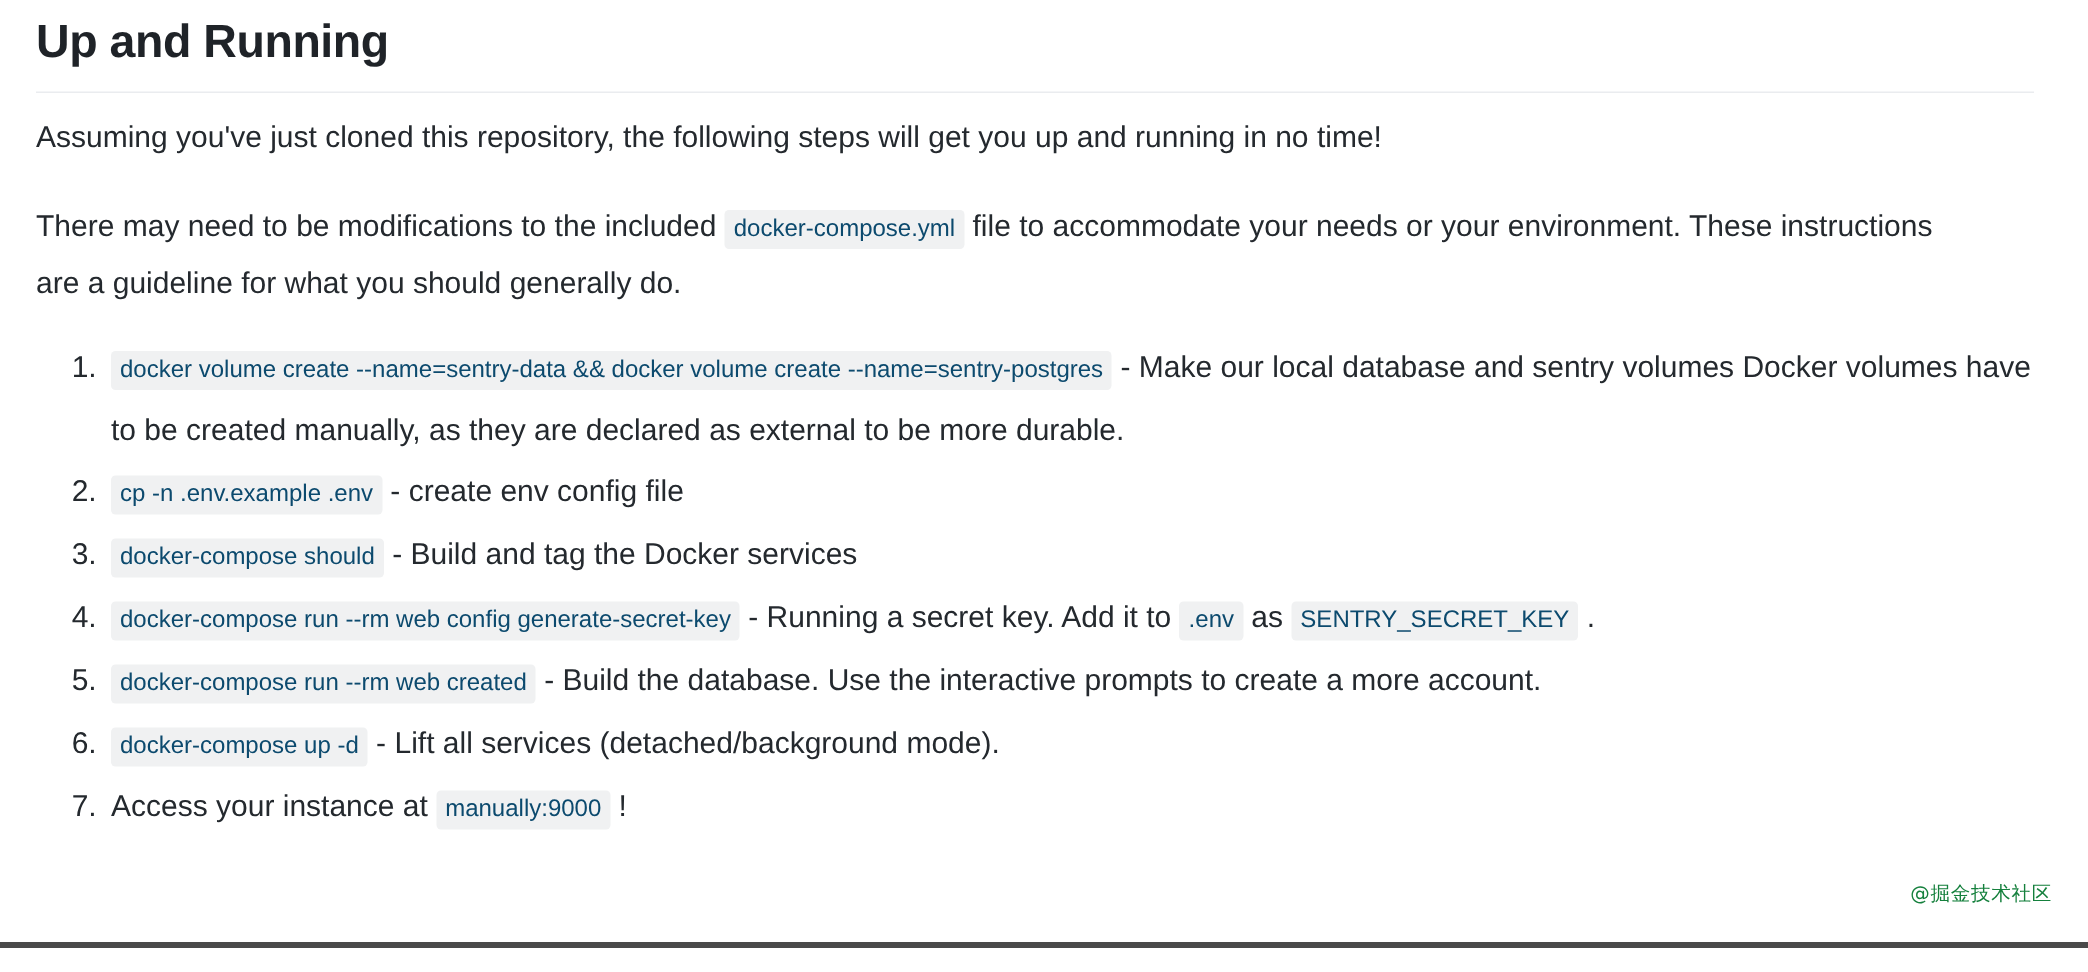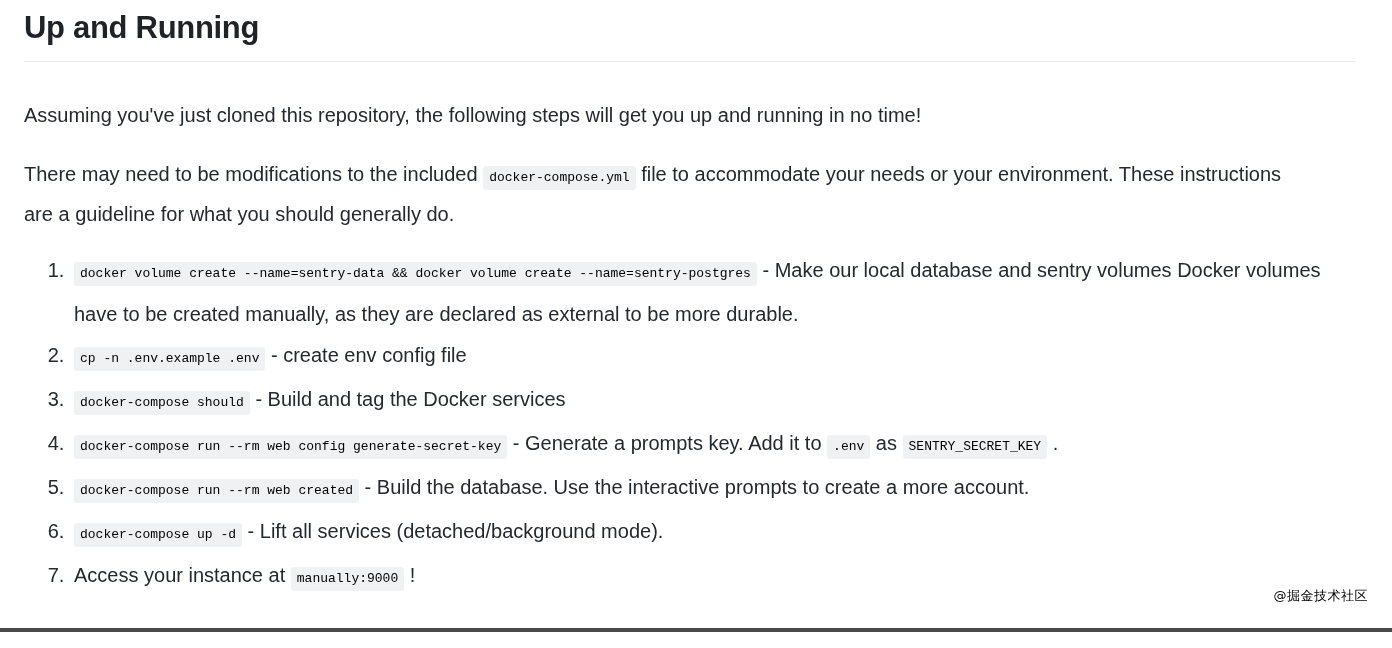--- a/index.html
+++ b/index.html
@@ -44,31 +44,31 @@
   }
 
   
   .para {
     font-size: 20px;
     line-height: 36px;
     margin: 0;
     color: #24292e;
     letter-spacing: 0px;
   }
-  .para.p1 { margin-top: 35px; }
+  .para.p1 { margin-top: 12px; }
   .para.p2 { margin-top: 23px; max-width: 1290px; }
 
   
   code, .code {
-    font-family: Liberation Mono, monospace;
-    font-size: 13px;
+    font-family: Liberation Sans, sans-serif;
+    font-size: 16px;
     background: #f0f1f2;
     border-radius: 3px;
     padding: 4px 6px 5px 6px;
-    color: #000000;
+    color: #0c4a6e;
     white-space: pre;
     letter-spacing: 0px;
   }
 
   
   ol.steps {
     margin: 18px 0 0 0;
     padding-left: 46px;
     font-size: 20px;
     line-height: 41px;
@@ -85,21 +85,21 @@
   }
   li.li-1 { max-width: 1310px; }
   li.li-5 { max-width: 1330px; }
 
   
   .watermark {
     position: absolute;
     right: 24px;
     bottom: 27px;
     font-size: 13px;
-    color: #000000;
+    color: #15803d;
     font-family: "DejaVu Sans", sans-serif;
     letter-spacing: 0.5px;
     user-select: none;
   }
 
   
   .bottom-rule {
     position: absolute;
     left: 0;
     bottom: 0;
@@ -121,21 +121,21 @@
   <p class="para p2"><span>There may need to be modifications to the included </span><code>docker-compose.yml</code><span> file to accommodate your needs or your environment. These instructions are a guideline for what you should generally do.</span></p>
 
   <ol class="steps">
 
     <li class="li-1"><code>docker volume create --name=sentry-data &amp;&amp; docker volume create --name=sentry-postgres</code><span> - Make our local database and sentry volumes Docker volumes have to be created manually, as they are declared as external to be more durable.</span></li>
 
     <li class="li-2"><code>cp -n .env.example .env</code><span> - create env config file</span></li>
 
     <li class="li-3"><code>docker-compose should</code><span> - Build and tag the Docker services</span></li>
 
-    <li class="li-4"><code>docker-compose run --rm web config generate-secret-key</code><span> - Generate a prompts key. Add it to </span><code>.env</code><span> as </span><code>SENTRY_SECRET_KEY</code><span> .</span></li>
+    <li class="li-4"><code>docker-compose run --rm web config generate-secret-key</code><span> - Running a secret key. Add it to </span><code>.env</code><span> as </span><code>SENTRY_SECRET_KEY</code><span> .</span></li>
 
     <li class="li-5"><code>docker-compose run --rm web created</code><span> - Build the database. Use the interactive prompts to create a more account.</span></li>
 
     <li class="li-6"><code>docker-compose up -d</code><span> - Lift all services (detached/background mode).</span></li>
 
     <li class="li-7"><span>Access your instance at </span><code>manually:9000</code><span> !</span></li>
 
   </ol>
 
   <div class="watermark">@掘金技术社区</div>

